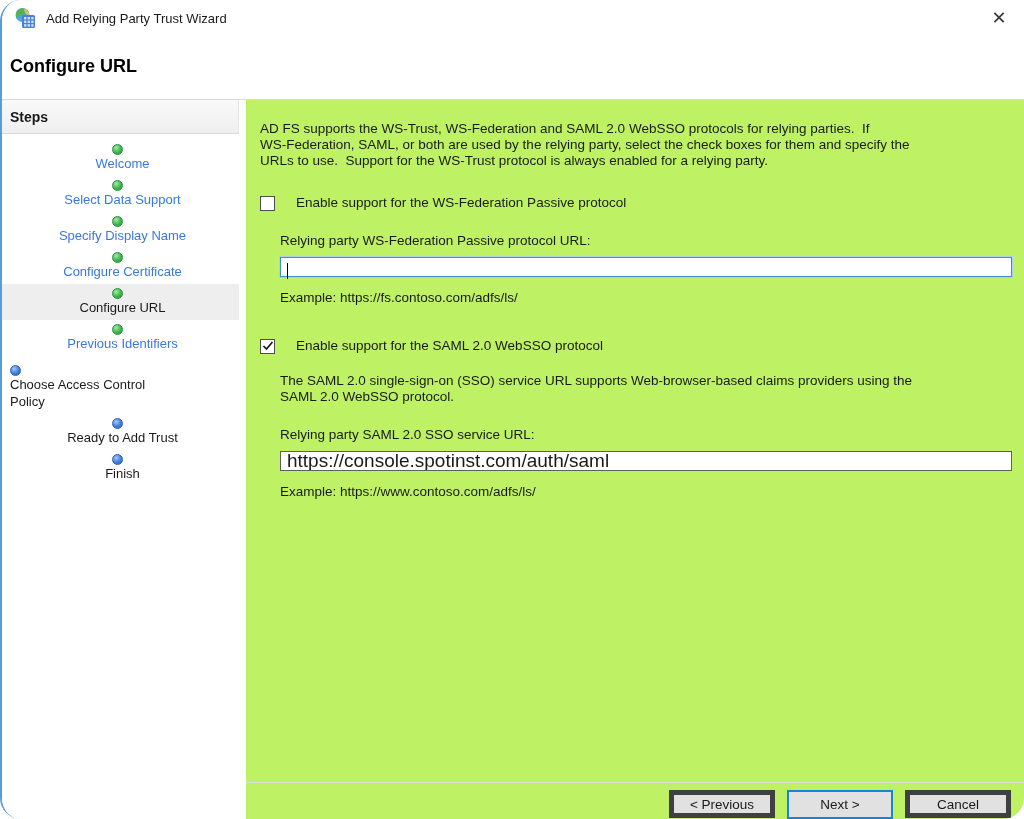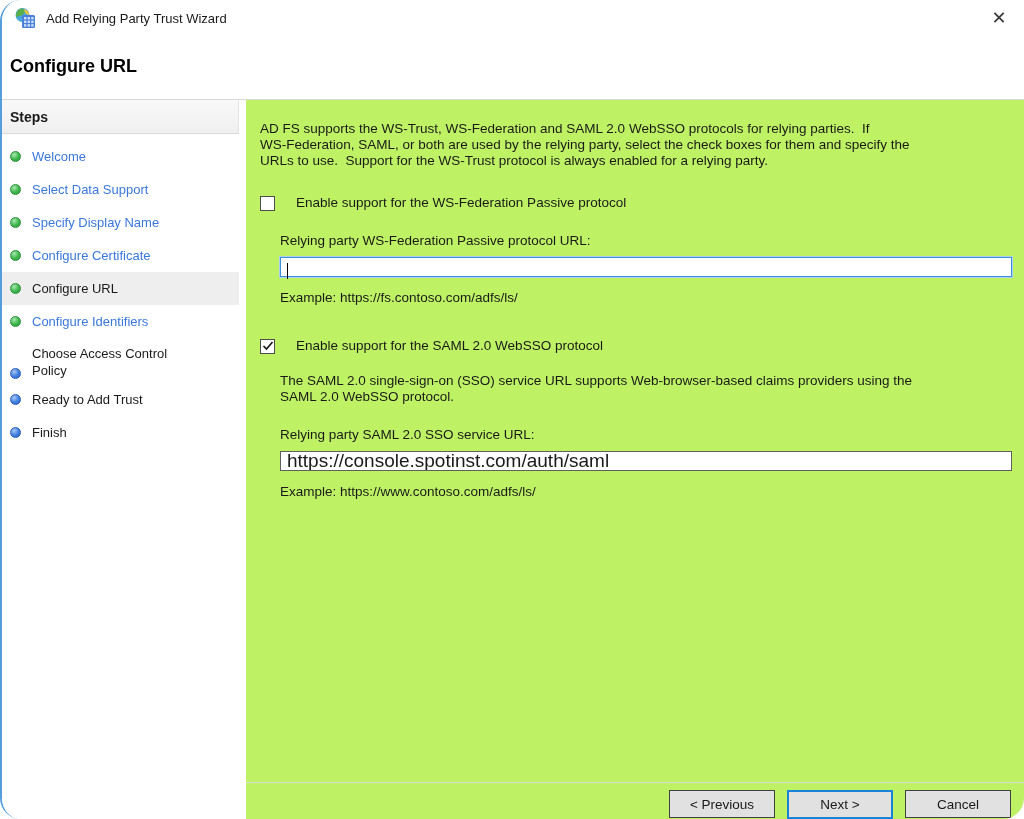--- a/index.html
+++ b/index.html
@@ -21,23 +21,23 @@
   
   .body { display:flex; height:719px; }
 
   
   .sidebar { width:244px; background:#fff; flex:none; }
   .steps-header { width:237px; height:34px; background:linear-gradient(#f9f9f9,#efefef);
                   border-bottom:1px solid #d9d9d9; border-right:1px solid #e4e4e4;
                   font-size:14px; font-weight:bold; padding:9px 0 0 8px; }
   .steps-list { padding-top:6px; }
   .step-item { width:237px; min-height:33px; display:flex; align-items:center;
-               padding:4px 4px 4px 8px; cursor:pointer; }
+               padding:4px 4px 4px 8px; cursor:pointer;flex-direction:column; }
   .step-item.current { background:#eeeeee; }
-  .step-item.twoline { align-items:flex-end; padding-top:7px; }
+  .step-item.twoline { align-items:flex-start; padding-top:7px; }
   .dot { width:11px; height:11px; border-radius:50%; margin-right:11px; flex:none; }
   .twoline .dot { margin-top:2px; }
   .dot.done { background:radial-gradient(circle at 35% 30%, #a8e8b0, #3cb54a 55%, #2d9e3c);
               border:1px solid #2a9039; }
   .dot.upcoming { background:radial-gradient(circle at 35% 30%, #a9c8f2, #3e7ede 55%, #2f66c4);
                   border:1px solid #2b5cb8; }
   .step-label { font-size:13px; line-height:17px; max-width:170px; }
   .step-item.done .step-label { color:#3a78dc; }
   .step-item.current .step-label,
   .step-item.upcoming .step-label { color:#1a1a1a; }
@@ -60,21 +60,21 @@
   .textbox { width:100%; height:20px; background:#fff; border:1px solid #5f5f5f;
              font-family:"Liberation Sans", sans-serif; font-size:19px;
              padding:0 6px; color:#1a1a1a; }
   .textbox.focused { border:1px solid #3d8edb; box-shadow:0 0 0 1px #aed0f0; }
   .caret { position:absolute; left:7px; top:6px; width:1px; height:16px; background:#000; }
   .example { margin-top:13px; }
 
   
   .footer-sep { position:absolute; left:0; right:0; top:682px; border-top:1px solid #dcdcdc; }
   .footer-buttons { position:absolute; top:690px; right:13px; display:flex; gap:12px; }
-  .btn { width:106px; height:28px; background:#e1e1e1; border:1px solid #404040;
+  .btn { width:106px; height:28px; background:#e1e1e1; border:5px solid #404040;
          font-family:"Liberation Sans", sans-serif; font-size:13.5px; color:#1a1a1a;
          cursor:pointer; }
   .btn.default { border:2px solid #1883d7; height:29px; }
 </style>
 </head>
 <body>
 
 <div class="window">
 
   <div class="header">
@@ -124,21 +124,21 @@
         <div class="step-item done">
           <span class="dot done"></span>
           <span class="step-label">Configure Certificate</span>
         </div>
         <div class="step-item current">
           <span class="dot done"></span>
           <span class="step-label">Configure URL</span>
         </div>
         <div class="step-item done">
           <span class="dot done"></span>
-          <span class="step-label">Configure Identifiers</span>
+          <span class="step-label">Previous Identifiers</span>
         </div>
         <div class="step-item upcoming twoline">
           <span class="dot upcoming"></span>
           <span class="step-label">Choose Access Control Policy</span>
         </div>
         <div class="step-item upcoming">
           <span class="dot upcoming"></span>
           <span class="step-label">Ready to Add Trust</span>
         </div>
         <div class="step-item upcoming">

